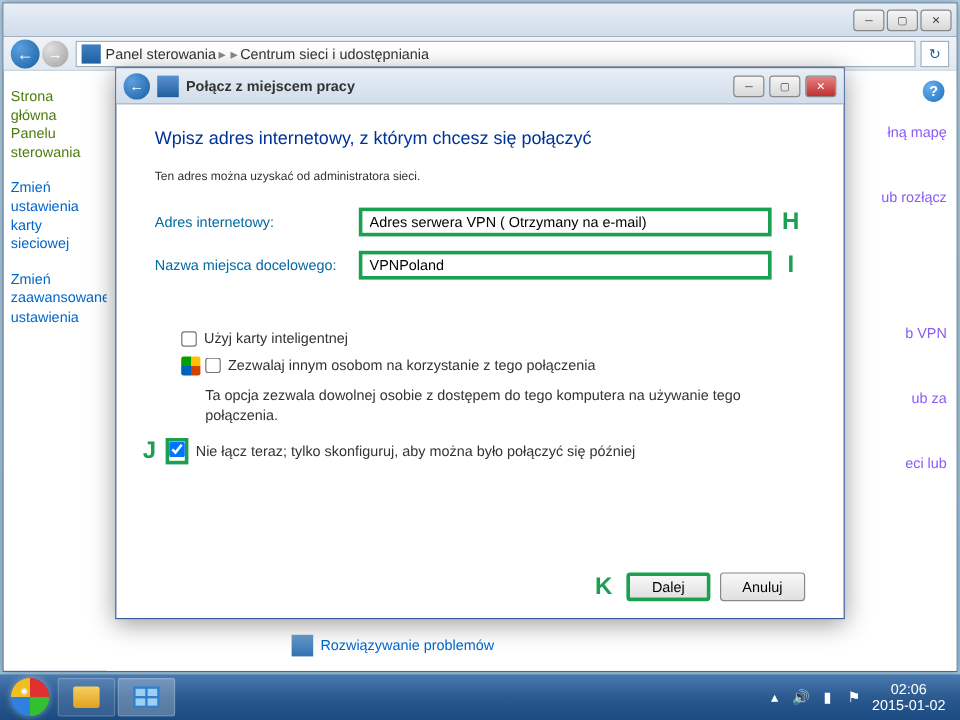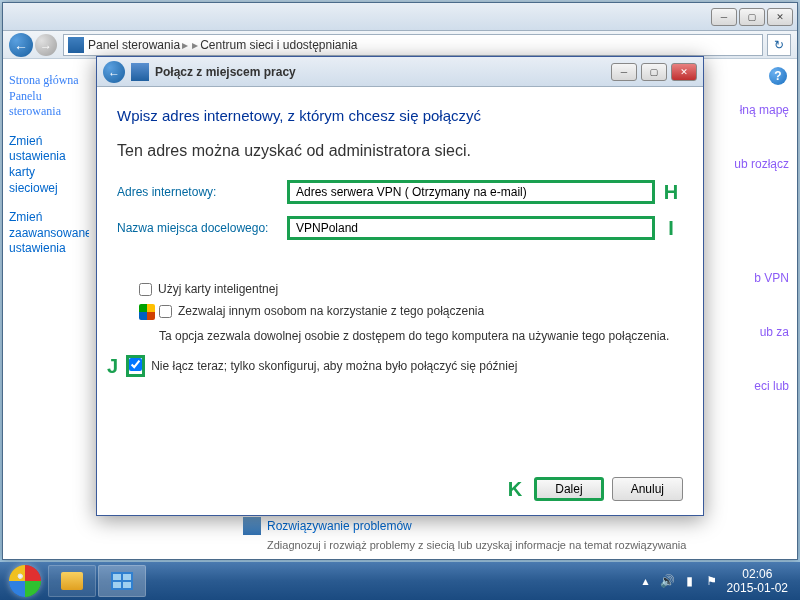--- a/index.html
+++ b/index.html
@@ -14,44 +14,44 @@
 .nav-back { width: 24px; height: 24px; border-radius: 50%; background: radial-gradient(circle at 30% 30%, #5aa0e0, #1a60a0); display: flex; align-items: center; justify-content: center; color: #fff; font-size: 14px; margin-right: 2px; cursor: pointer; }
 .nav-fwd { width: 22px; height: 22px; border-radius: 50%; background: radial-gradient(circle at 30% 30%, #e0e0e0, #a0a0a0); display: flex; align-items: center; justify-content: center; color: #fff; margin-right: 6px; }
 .breadcrumb { flex: 1; height: 22px; background: #fff; border: 1px solid #a0b0c0; display: flex; align-items: center; padding: 0 4px; font-size: 12px; color: #333; }
 .bc-icon { width: 16px; height: 16px; background: linear-gradient(#4080c0, #2060a0); margin-right: 4px; display: inline-block; }
 .bc-sep { color: #888; margin: 0 2px; }
 .refresh-btn { width: 24px; height: 22px; border: 1px solid #a0b0c0; background: #fff; margin-left: 4px; display: flex; align-items: center; justify-content: center; color: #1a60a0; cursor: pointer; }
 
 .main-content { display: flex; height: calc(100% - 56px); }
 .side-links { width: 86px; padding: 14px 6px; overflow: hidden; }
 .side-link { color: #0066cc; font-size: 12px; margin-bottom: 14px; line-height: 1.3; cursor: pointer; }
-.side-link.dark { color: #3b82f6; font-family: Liberation Serif, serif; }
+.side-link.dark { color: #4d7c0f; }
 .content-area { flex: 1; padding: 10px; background: #fff; }
 
 .right-area { position: absolute; right: 8px; top: 62px; width: 70px; }
 .right-link { color: #8b5cf6; font-size: 12px; margin-bottom: 40px; text-align: right; }
 .help-icon { width: 18px; height: 18px; border-radius: 50%; background: radial-gradient(circle at 30% 30%, #6bb0f0, #1a70c0); color: #fff; display: flex; align-items: center; justify-content: center; font-size: 12px; font-weight: bold; position: absolute; right: 10px; top: 64px; cursor: pointer; }
 
 .bottom-section { position: absolute; bottom: 8px; left: 240px; }
 .bottom-link { color: #0066cc; font-size: 12px; display: flex; align-items: center; margin-bottom: 4px; }
 .bottom-desc { color: #666; font-size: 11px; margin-left: 24px; }
 .troub-icon { width: 18px; height: 18px; background: linear-gradient(#6aa0d0, #3070b0); margin-right: 6px; }
 
 
 .dialog { position: absolute; top: 56px; left: 96px; width: 608px; height: 460px; background: #fff; border: 1px solid #3a5a9a; box-shadow: 0 4px 20px rgba(0,0,0,0.4); }
 .dlg-title { height: 30px; background: linear-gradient(to bottom, #e8eef5, #d0ddeb); display: flex; align-items: center; padding: 0 6px; border-bottom: 1px solid #a0b0c0; }
 .dlg-back { width: 22px; height: 22px; border-radius: 50%; background: radial-gradient(circle at 30% 30%, #5aa0e0, #1a60a0); display: flex; align-items: center; justify-content: center; color: #fff; margin-right: 6px; cursor: pointer; }
 .dlg-icon { width: 18px; height: 18px; background: linear-gradient(#5a90d0, #2060a0); margin-right: 6px; }
 .dlg-title-text { color: #333; font-size: 12px; flex: 1; font-weight: bold; }
 .dlg-controls { display: flex; gap: 2px; }
 .dlg-close { background: linear-gradient(to bottom, #e88080, #c03030); color: #fff; }
 
-.dlg-body { padding: 20px 20px 14px; height: calc(100% - 30px); display: flex; flex-direction: column; }
+.dlg-body { padding: 20px 32px 14px; height: calc(100% - 30px); display: flex; flex-direction: column; }
 .dlg-heading { color: #003399; font-size: 15px; margin-bottom: 18px; }
-.dlg-desc { color: #333; font-size: 16px; margin-bottom: 20px; }
+.dlg-desc { color: #333; font-size: 10px; margin-bottom: 20px; }
 
 .form-row { display: flex; align-items: center; margin-bottom: 12px; }
 .form-label { width: 170px; color: #0369a1; font-size: 12px; }
 .form-input { flex: 1; height: 24px; border: 3px solid #1aa050; padding: 0 6px; font-size: 12px; background: #fff; }
 .form-marker { width: 24px; color: #1aa050; font-size: 20px; font-weight: bold; text-align: center; margin-left: 4px; }
 
 .check-group { margin-top: 30px; margin-left: 22px; }
 .check-row { display: flex; align-items: flex-start; margin-bottom: 8px; font-size: 12px; color: #333; }
 .check-row input { margin-right: 6px; margin-top: 1px; }
 .check-desc { margin-left: 20px; color: #333; font-size: 12px; line-height: 1.4; margin-bottom: 10px; }
@@ -112,21 +112,20 @@
     <div class="right-link">ub rozłącz</div>
     <div class="right-link" style="margin-top:100px">b VPN</div>
     <div class="right-link">ub za</div>
     <div class="right-link">eci lub</div>
   </div>
   <div class="bottom-section">
     <div class="bottom-link">
       <span class="troub-icon"></span>
       <span>Rozwiązywanie problemów</span>
     </div>
-    <div class="bottom-desc">Zdiagnozuj i rozwiąż problemy z siecią lub uzyskaj informacje na temat rozwiązywania</div>
   </div>
 </div>
 
 <div class="dialog">
   <div class="dlg-title">
     <div class="dlg-back">←</div>
     <span class="dlg-icon"></span>
     <span class="dlg-title-text">Połącz z miejscem pracy</span>
     <div class="dlg-controls">
       <div class="win-btn">─</div>

